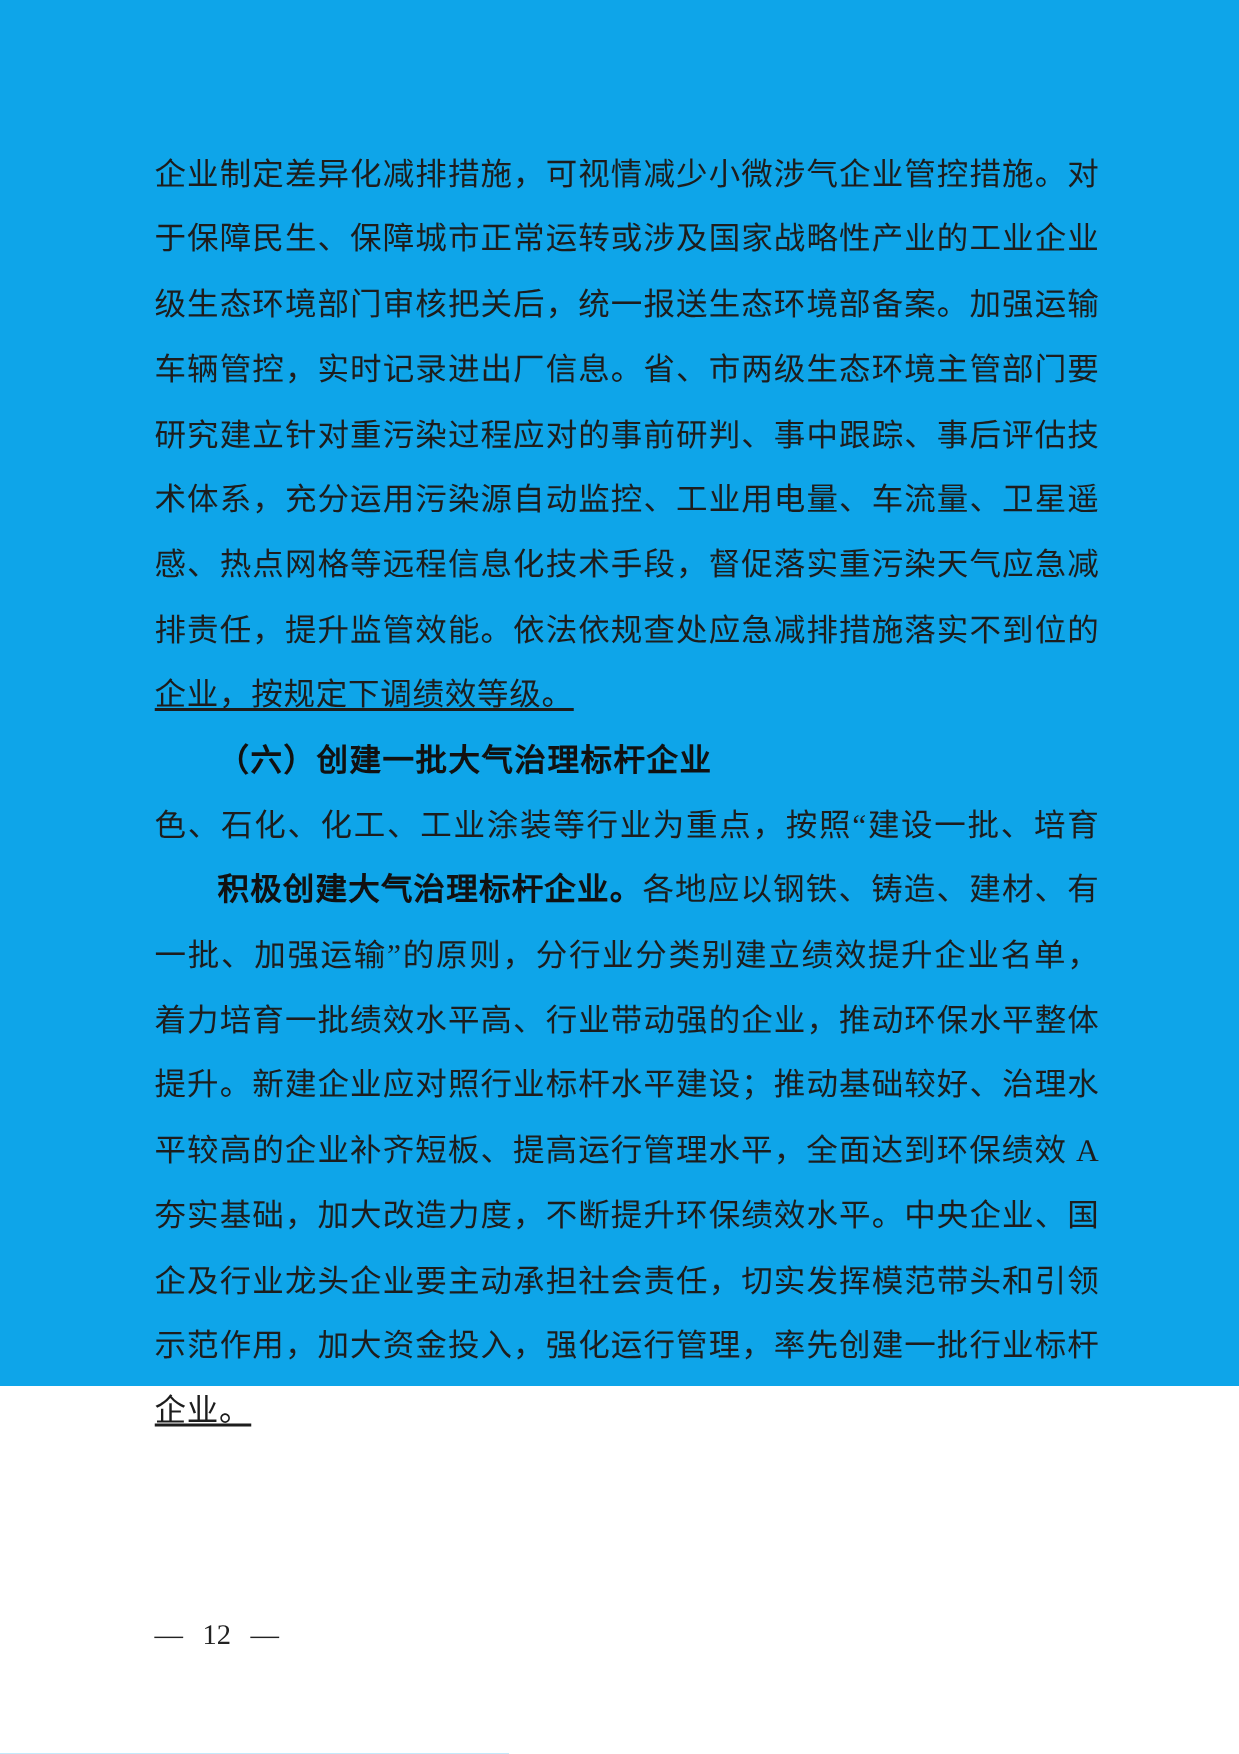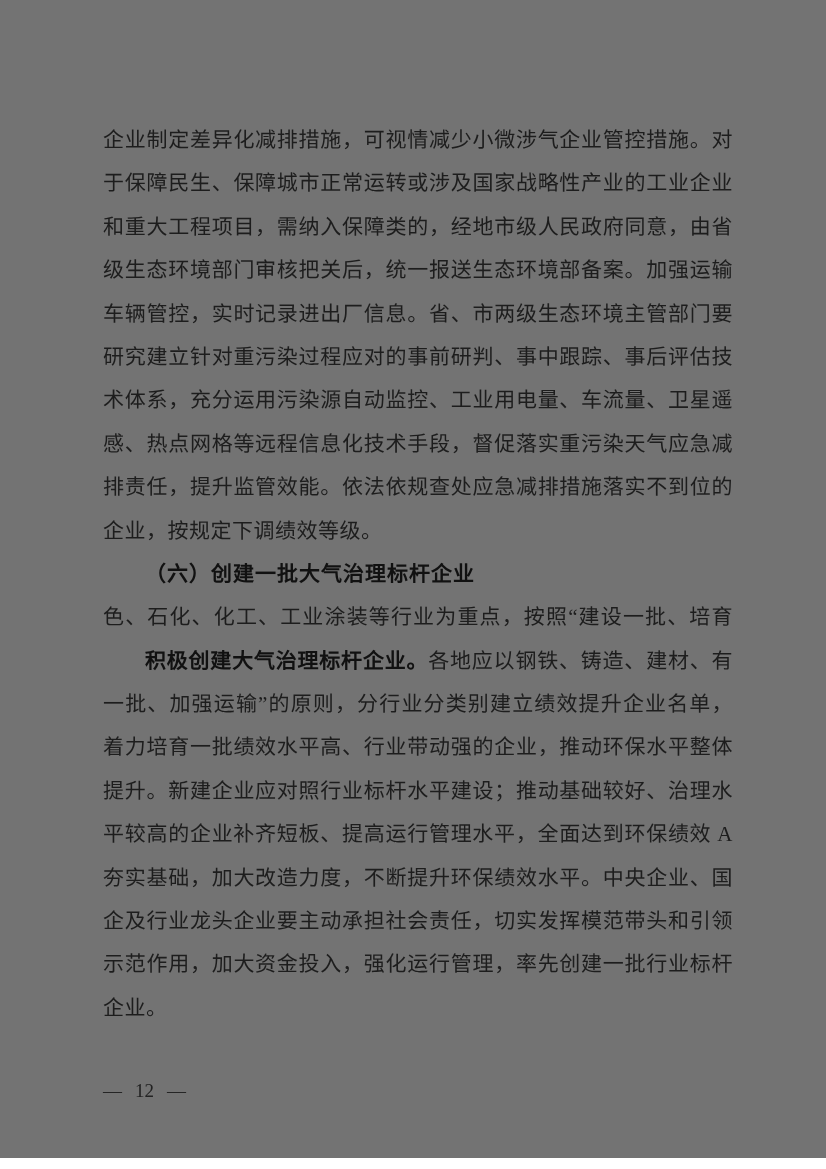--- a/index.html
+++ b/index.html
@@ -13,37 +13,38 @@
     position: relative;
     overflow: hidden;
     font-family: "Liberation Serif", "DejaVu Serif", serif;
     color: #1d1d1d;
   }
   .page {
     position: absolute;
     top: 0;
     left: 0;
     width: 826px;
-    height: 1158px;
+    height: 924px;
     box-sizing: border-box;
-    padding: 119px 93px 0 103px;
-    background: #737373;
+    padding: 95px 93px 0 103px;
+    background: #0ea5e9;
   }
   .textline {
     font-size: 21px;
     line-height: 43.4px;
     height: 43.4px;
     letter-spacing: 0.5px;
     text-align: justify;
     text-align-last: justify;
     overflow: hidden;
   }
   .lastline {
     text-align: left;
     text-align-last: left;
+    text-decoration: underline;
   }
   .indent {
     padding-left: 42px;
   }
   .heading {
     font-weight: bold;
     color: #111111;
     text-align: center;
     text-align-last: left;
     letter-spacing: 1px;
@@ -68,21 +69,20 @@
   }
 </style>
 </head>
 <body>
 
 <div class="page">
 
   <div>
     <div class="textline">企业制定差异化减排措施，可视情减少小微涉气企业管控措施。对</div>
     <div class="textline">于保障民生、保障城市正常运转或涉及国家战略性产业的工业企业</div>
-    <div class="textline">和重大工程项目，需纳入保障类的，经地市级人民政府同意，由省</div>
     <div class="textline">级生态环境部门审核把关后，统一报送生态环境部备案。加强运输</div>
     <div class="textline">车辆管控，实时记录进出厂信息。省、市两级生态环境主管部门要</div>
     <div class="textline">研究建立针对重污染过程应对的事前研判、事中跟踪、事后评估技</div>
     <div class="textline">术体系，充分运用污染源自动监控、工业用电量、车流量、卫星遥</div>
     <div class="textline">感、热点网格等远程信息化技术手段，督促落实重污染天气应急减</div>
     <div class="textline">排责任，提升监管效能。依法依规查处应急减排措施落实不到位的</div>
     <div class="textline lastline">企业，按规定下调绩效等级。</div>
   </div>
 
   <div class="textline heading indent">（六）创建一批大气治理标杆企业</div>

